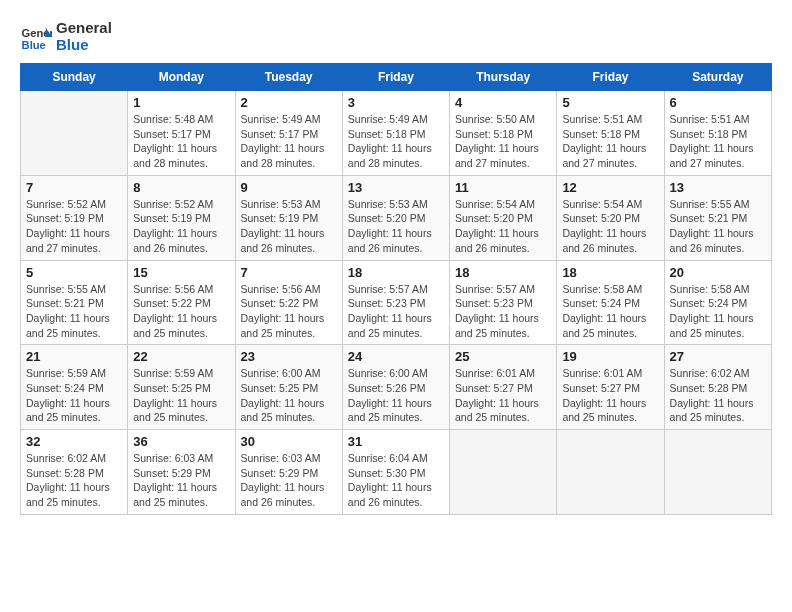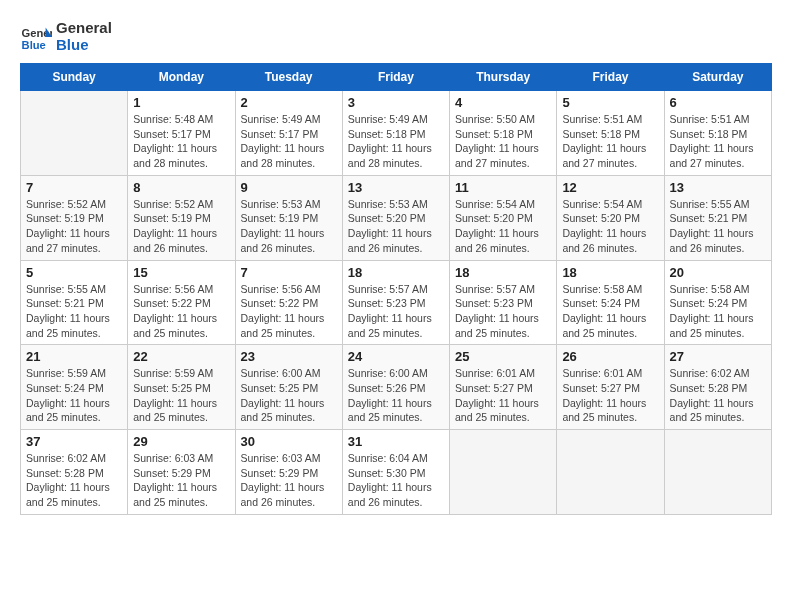--- a/index.html
+++ b/index.html
@@ -211,35 +211,35 @@
         </td>
         <td>
           <div class="day-number">24</div>
           <div class="day-info">Sunrise: 6:00 AM<br>Sunset: 5:26 PM<br>Daylight: 11 hours and 25 minutes.</div>
         </td>
         <td>
           <div class="day-number">25</div>
           <div class="day-info">Sunrise: 6:01 AM<br>Sunset: 5:27 PM<br>Daylight: 11 hours and 25 minutes.</div>
         </td>
         <td>
-          <div class="day-number">26</div>
+          <div class="day-number">19</div>
           <div class="day-info">Sunrise: 6:01 AM<br>Sunset: 5:27 PM<br>Daylight: 11 hours and 25 minutes.</div>
         </td>
         <td>
           <div class="day-number">27</div>
           <div class="day-info">Sunrise: 6:02 AM<br>Sunset: 5:28 PM<br>Daylight: 11 hours and 25 minutes.</div>
         </td>
       </tr>
       <tr>
         <td>
-          <div class="day-number">37</div>
+          <div class="day-number">32</div>
           <div class="day-info">Sunrise: 6:02 AM<br>Sunset: 5:28 PM<br>Daylight: 11 hours and 25 minutes.</div>
         </td>
         <td>
-          <div class="day-number">29</div>
+          <div class="day-number">36</div>
           <div class="day-info">Sunrise: 6:03 AM<br>Sunset: 5:29 PM<br>Daylight: 11 hours and 25 minutes.</div>
         </td>
         <td>
           <div class="day-number">30</div>
           <div class="day-info">Sunrise: 6:03 AM<br>Sunset: 5:29 PM<br>Daylight: 11 hours and 26 minutes.</div>
         </td>
         <td>
           <div class="day-number">31</div>
           <div class="day-info">Sunrise: 6:04 AM<br>Sunset: 5:30 PM<br>Daylight: 11 hours and 26 minutes.</div>
         </td>

